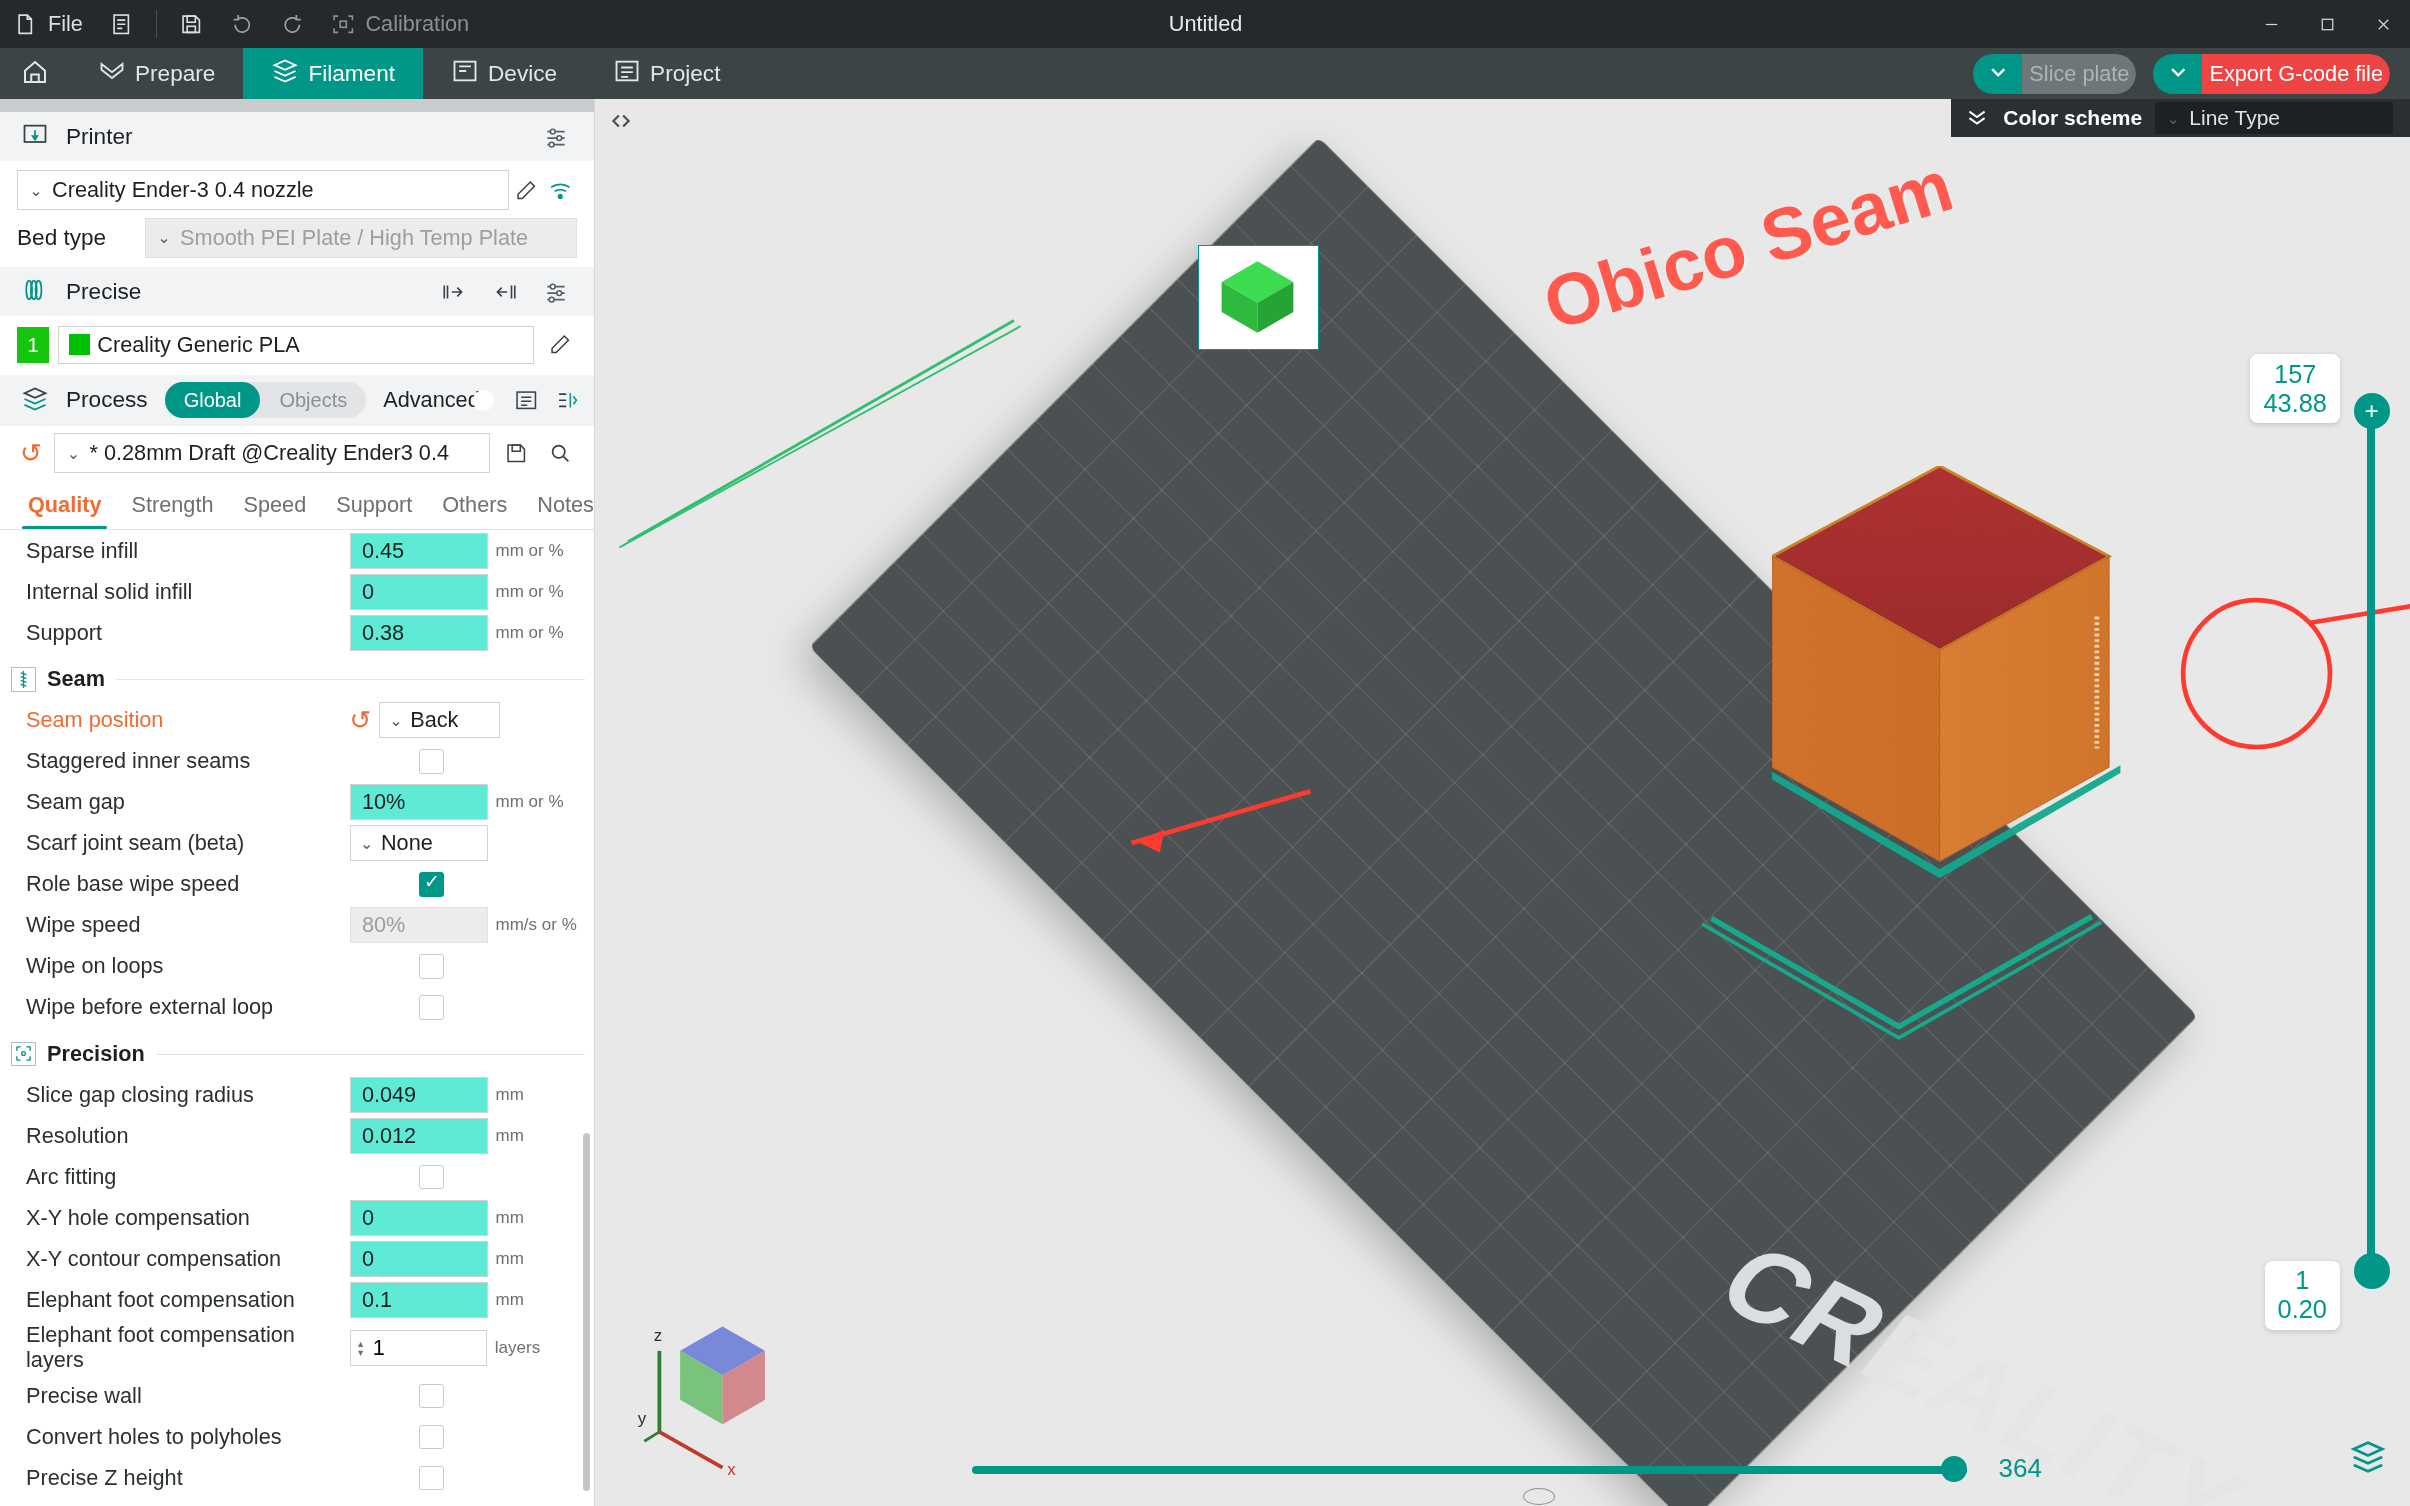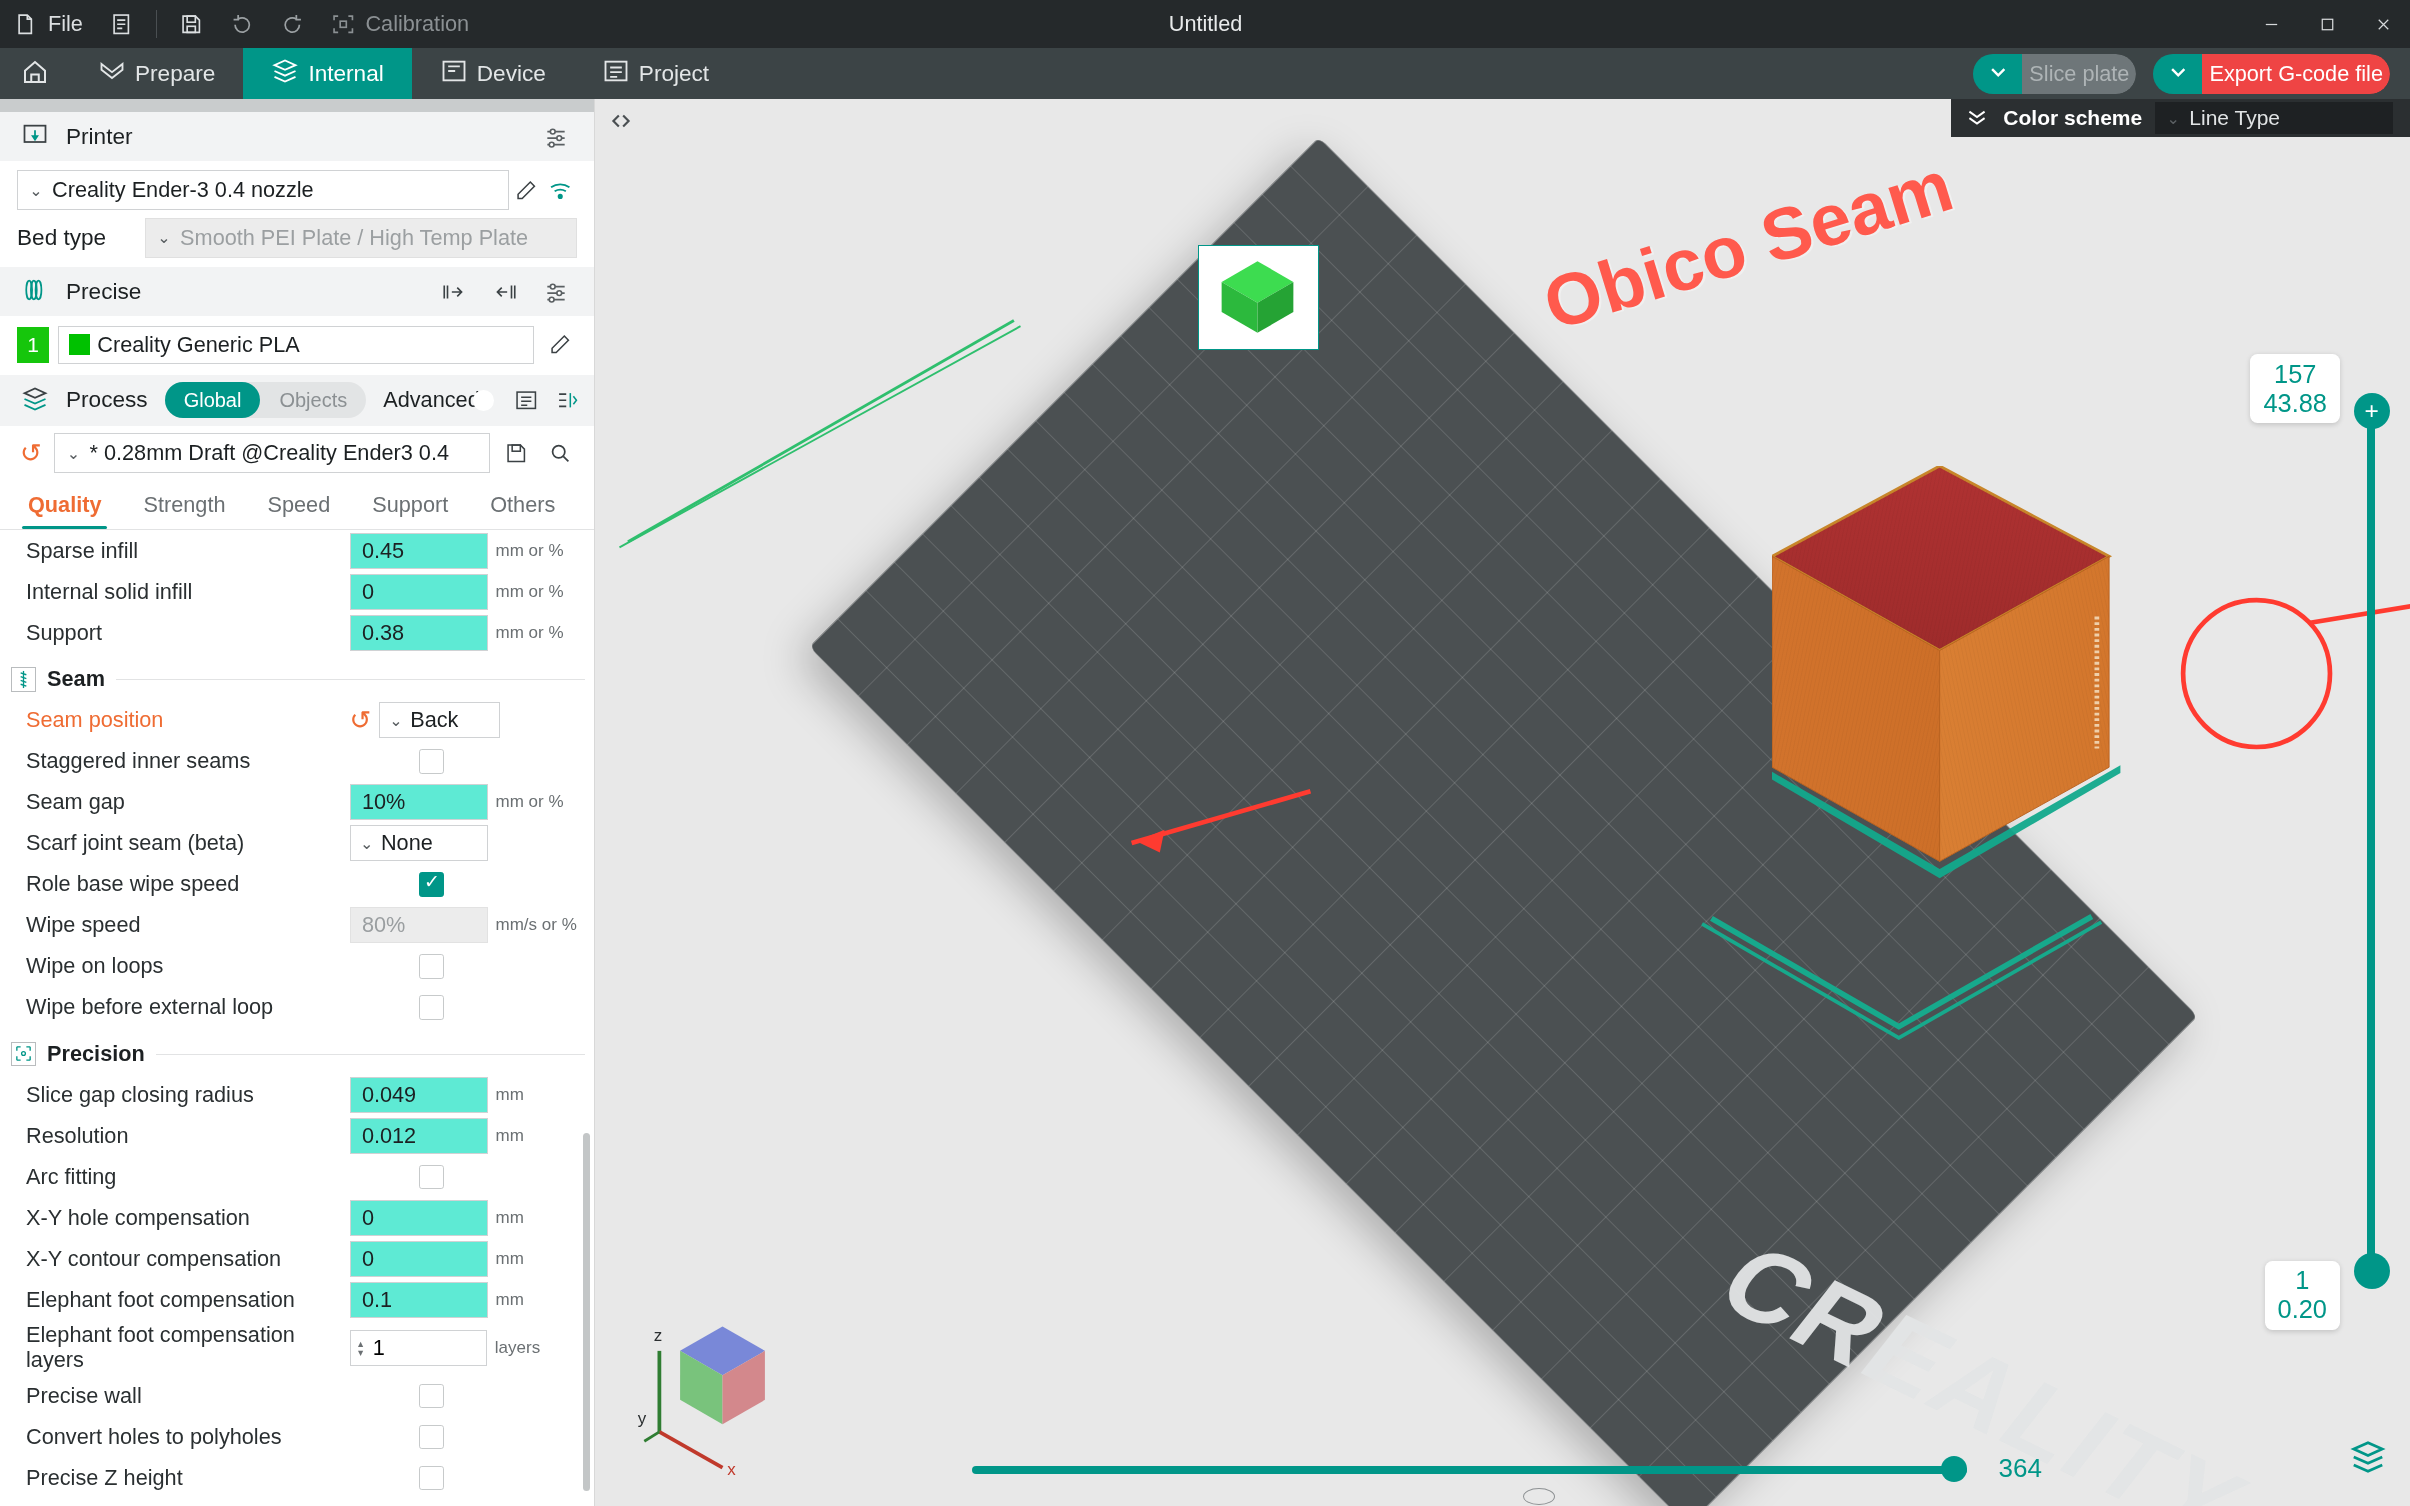--- a/index.html
+++ b/index.html
@@ -79,21 +79,21 @@
   .seg { display:flex; background:#e2e4e5; border-radius:19px; height:36px; align-items:center; }
   .seg-item { padding:0 19px; height:36px; display:flex; align-items:center; font-size:20px; color:#8b9093; border-radius:19px; }
   .seg-item.on { background:#009688; color:#fff; }
   .adv-label { font-size:21.7px; color:#1c2022; margin-left:auto; }
   .toggle { width:51px; height:26px; border-radius:13px; background:#009688; position:relative; }
   .toggle .knob { position:absolute; right:2.8px; top:2.8px; width:21px; height:21px; border-radius:50%; background:#fff; }
 
   .presetrow { display:flex; align-items:center; gap:9.4px; padding:7.5px 17px 5.6px 17px; }
   .reset-icon { color:#ef6c33; font-size:26px; width:28px; text-align:center; }
 
-  .tabs { display:flex; gap:12px; padding:5.6px 13px 0 13px; border-bottom:0.9px solid #e2e3e4; }
+  .tabs { display:flex; gap:0; padding:5.6px 13px 0 13px; border-bottom:0.9px solid #e2e3e4; }
   .tab { padding:7.5px 15px 11.3px 15px; font-size:21.7px; color:#6b7073; position:relative; }
   .tab.active { color:#ef6c33; font-weight:bold; }
   .tab.active::after { content:""; position:absolute; left:9.4px; right:9.4px; bottom:0; height:3.8px; background:#009688; border-radius:1.9px; }
 
   .settings { position:relative; height:1092px; overflow:hidden; }
   .srow { display:flex; align-items:center; height:41px; padding:0 9.4px 0 26px; }
   .slabel { font-size:21.7px; color:#2a2f31; flex:1; }
   .slabel.mod { color:#ef6c33; }
   .slabel.two { line-height:24.5px; font-size:21.7px; }
   .sctl { display:flex; align-items:center; gap:7.5px; width:235px; justify-content:flex-end; }
@@ -292,21 +292,21 @@
       <span>Prepare</span>
     </div>
     <div class="nav-tab active">
       <span>
         <svg width="28" height="28" viewBox="0 0 24 24" fill="none" stroke="#ffffff" stroke-width="1.6">
             <path d="M3 7l9 4 9-4-9-4z"></path>
             <path d="M3 12l9 4 9-4"></path>
             <path d="M3 17l9 4 9-4"></path>
           </svg>
       </span>
-      <span>Internal</span>
+      <span>Filament</span>
     </div>
     <div class="nav-tab">
       <span>
         <svg width="28" height="28" viewBox="0 0 24 24" fill="none" stroke="#e3e6e7" stroke-width="1.6">
             <rect x="3" y="4" width="18" height="16"></rect>
             <path d="M7 8h10M7 12h6"></path>
           </svg>
       </span>
       <span>Device</span>
     </div>

